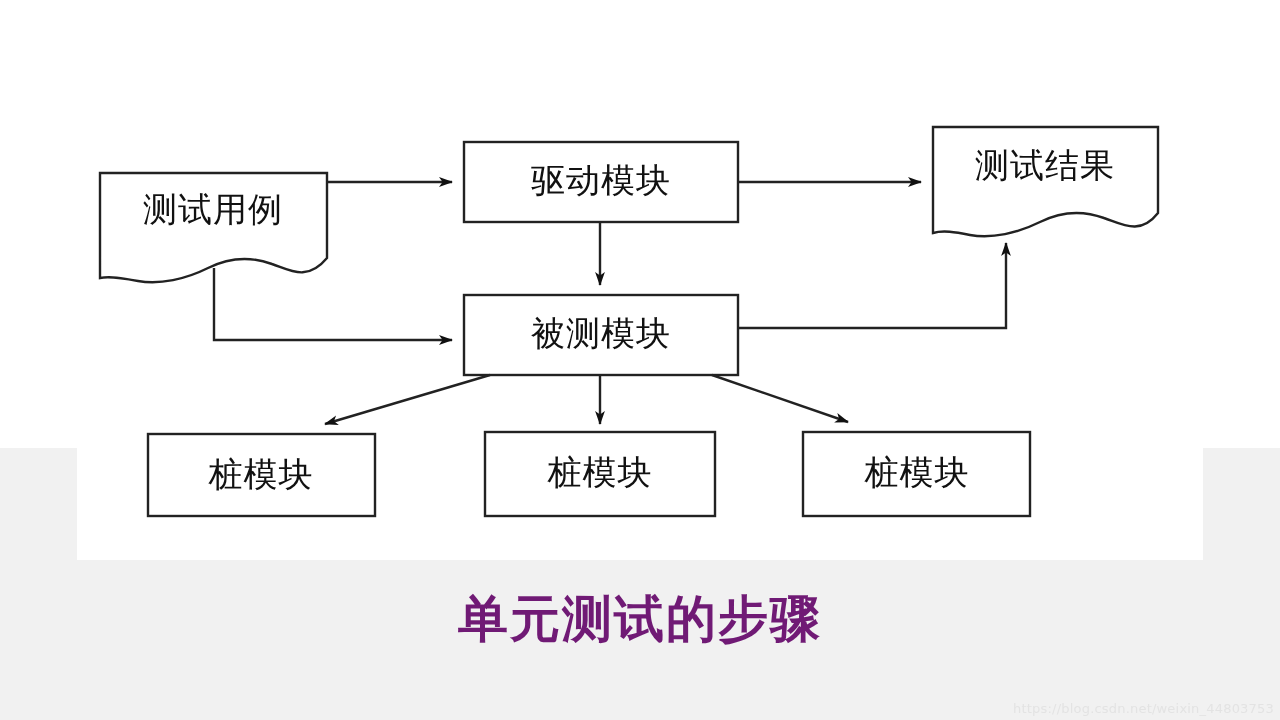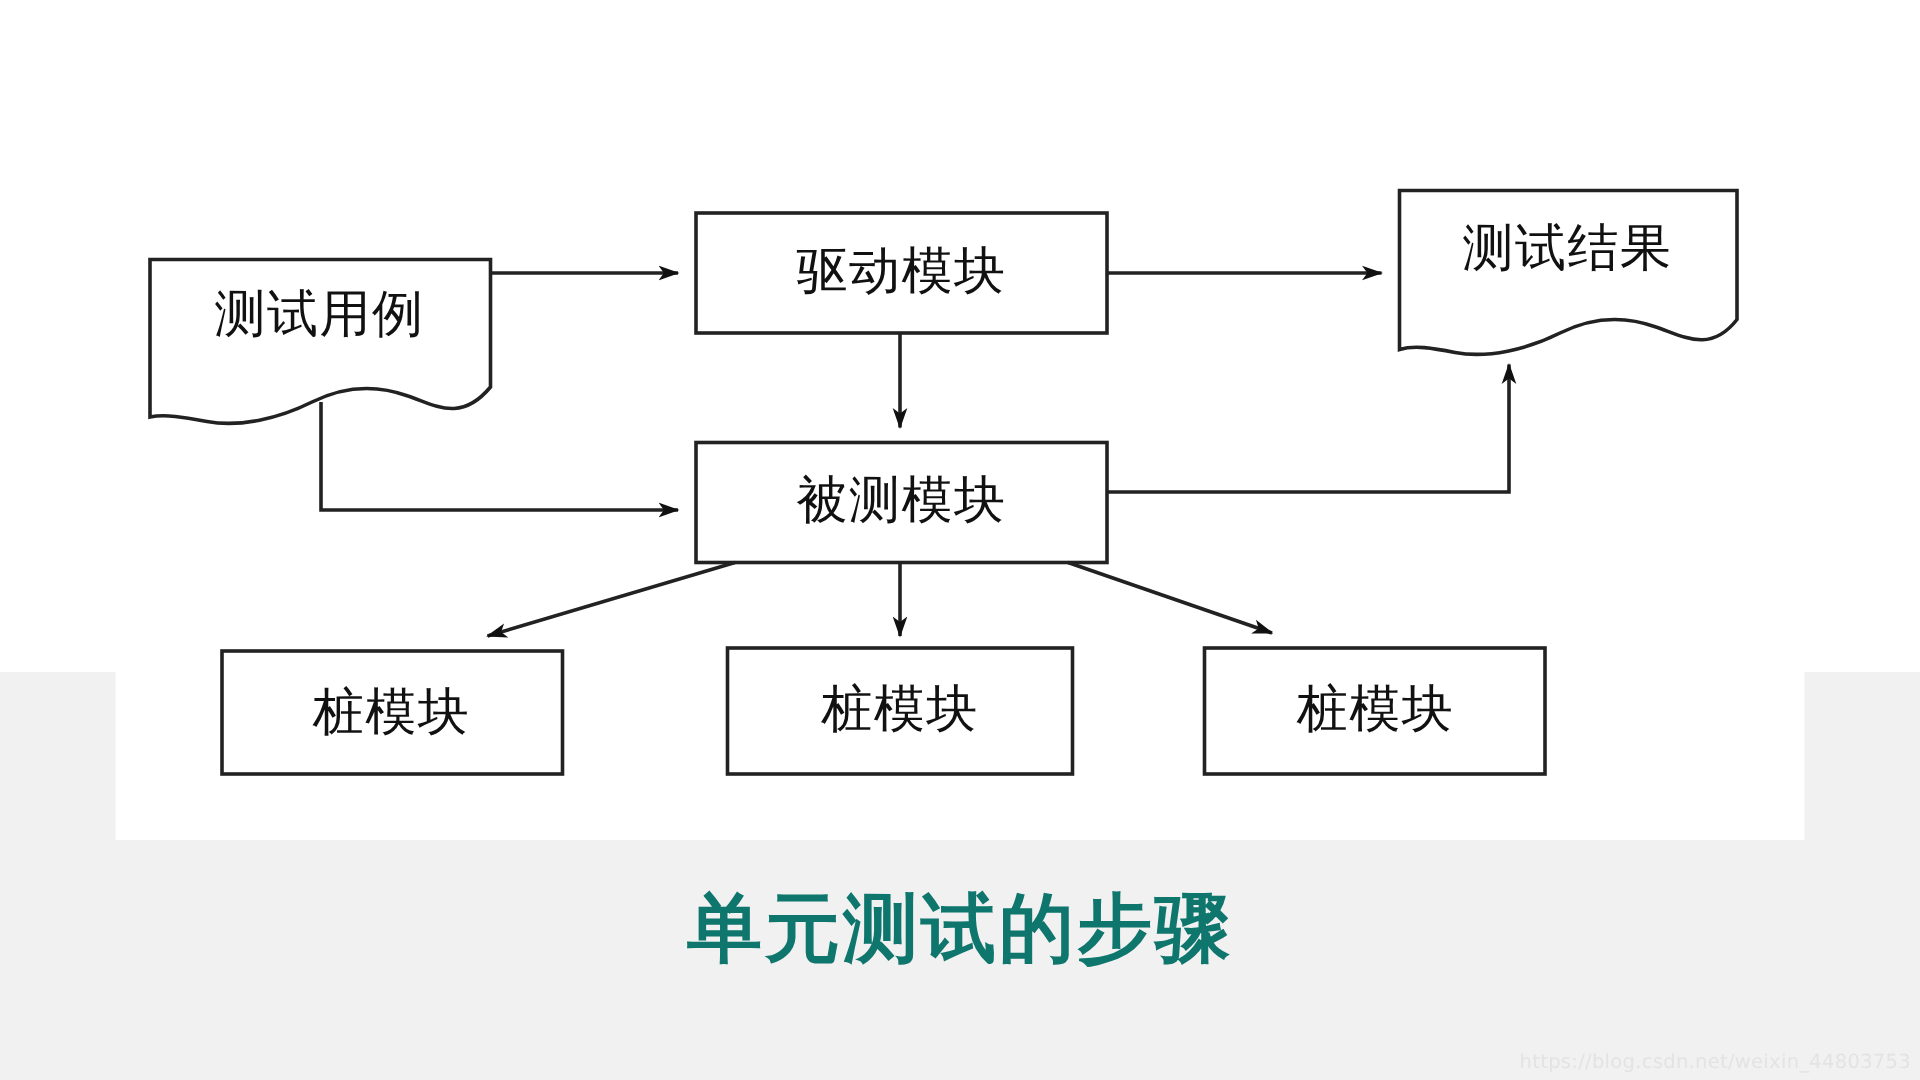--- a/index.html
+++ b/index.html
@@ -54,21 +54,21 @@
   }
   .slide-title {
     position: absolute;
     left: 0;
     top: 588px;
     width: 1280px;
     text-align: center;
     font-family: "DejaVu Sans", "Liberation Sans", sans-serif;
     font-size: 50px;
     font-weight: bold;
-    color: #0f766e;
+    color: #701a75;
     letter-spacing: 2px;
     line-height: 62px;
     white-space: nowrap;
   }
   .watermark {
     position: absolute;
     right: 6px;
     bottom: 4px;
     font-family: "DejaVu Sans", "Liberation Sans", sans-serif;
     font-size: 13px;

